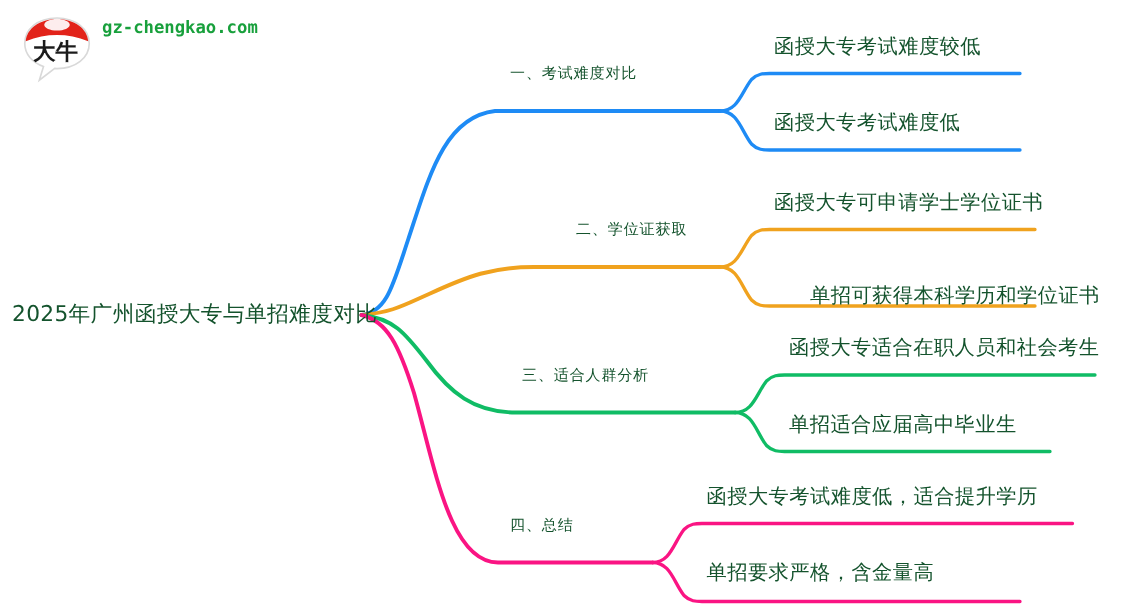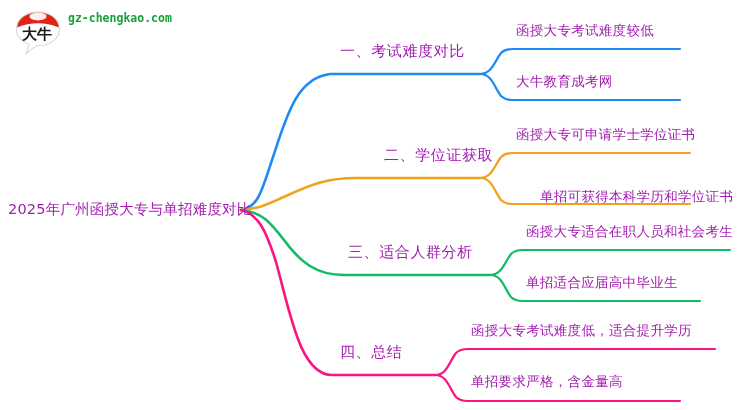--- a/index.html
+++ b/index.html
@@ -76,30 +76,30 @@
     fill: none;
     stroke-linecap: round;
     stroke-width: 2.2;
   }
 
   
   .node {
     position: absolute;
     white-space: nowrap;
     font-family: "DejaVu Sans", "Liberation Sans", sans-serif;
-    color: #a21caf;
+    color: #14532d;
   }
   #root-node {
     font-size: 14.5px;
     left: 8px;
     top: 200px;
     letter-spacing: 0.2px;
   }
   .branch-node {
-    font-size: 15px;
+    font-size: 10px;
     letter-spacing: 0.6px;
     font-family: Liberation Serif, serif;
   }
   .leaf-node {
     font-size: 13.5px;
     letter-spacing: 0.3px;
   }
 </style>
 </head>
 <body>
@@ -134,21 +134,21 @@
 
     <path class="wire" stroke="#FA1483" d="M241,210 C258,214 266,230 276,262 C290,312 300,375 332,375 L435,375"></path>
     <path class="wire-thin" stroke="#FA1483" d="M435,375 C447,375 449,362 456,353 C460,349 464,349 468,349 L715,349"></path>
     <path class="wire-thin" stroke="#FA1483" d="M435,375 C447,375 449,388 456,397 C460,401 464,401 468,401 L680,401"></path>
   </svg>
 
   <div class="node" id="root-node">2025年广州函授大专与单招难度对比</div>
 
   <div class="node branch-node" style="left:340px; top:42px;">一、考试难度对比</div>
   <div class="node leaf-node" style="left:516px; top:22px;">函授大专考试难度较低</div>
-  <div class="node leaf-node" style="left:516px; top:73px;">大牛教育成考网</div>
+  <div class="node leaf-node" style="left:516px; top:73px;">函授大专考试难度低</div>
 
   <div class="node branch-node" style="left:340px; top:146px;margin-left:44px;">二、学位证获取</div>
   <div class="node leaf-node" style="left:516px; top:126px;">函授大专可申请学士学位证书</div>
   <div class="node leaf-node" style="left:516px; top:188px;margin-left:24px;">单招可获得本科学历和学位证书</div>
 
   <div class="node branch-node" style="left:348px; top:243px;">三、适合人群分析</div>
   <div class="node leaf-node" style="left:526px; top:223px;">函授大专适合在职人员和社会考生</div>
   <div class="node leaf-node" style="left:526px; top:274px;">单招适合应届高中毕业生</div>
 
   <div class="node branch-node" style="left:340px; top:343px;">四、总结</div>

